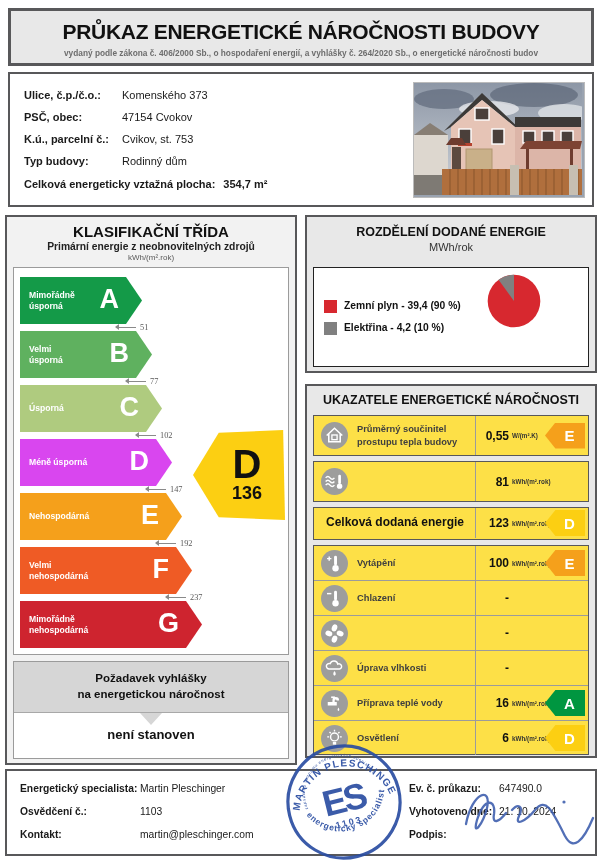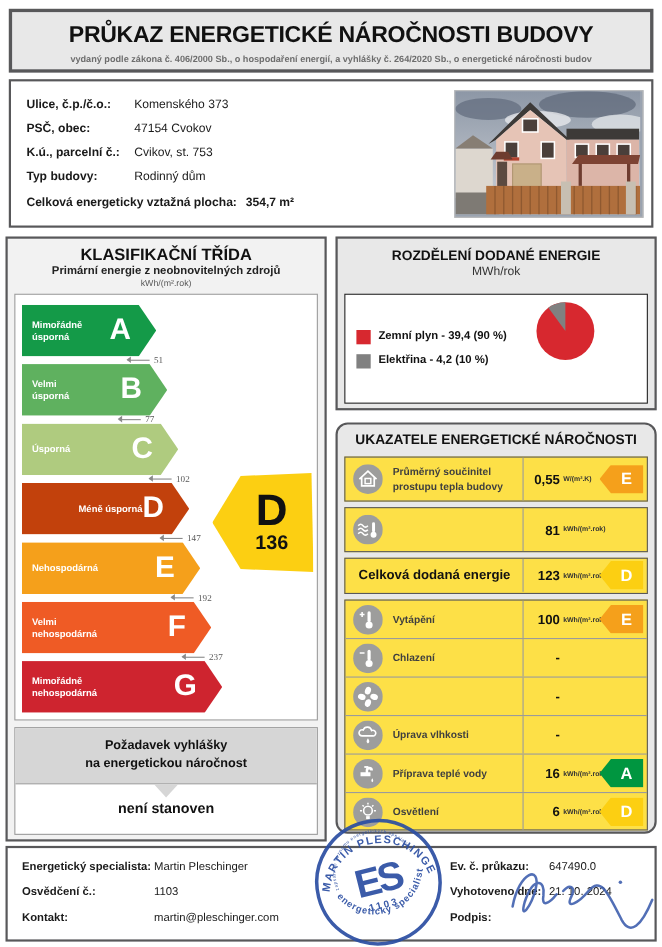--- a/index.html
+++ b/index.html
@@ -26,21 +26,21 @@
   .crow{position:relative;height:47px;margin-bottom:7px;}
   .carrow{position:absolute;left:0;top:0;height:47px;display:flex;align-items:center;
     clip-path:polygon(0 0,calc(100% - 16px) 0,100% 50%,calc(100% - 16px) 100%,0 100%);}
   .crow:nth-of-type(1) .carrow{width:122px;} .crow:nth-of-type(2) .carrow{width:132px;}
   .crow:nth-of-type(3) .carrow{width:142px;} .crow:nth-of-type(4) .carrow{width:152px;}
   .crow:nth-of-type(5) .carrow{width:162px;} .crow:nth-of-type(6) .carrow{width:172px;}
   .crow:nth-of-type(7) .carrow{width:182px;}
   .clabel{font-size:8.6px;font-weight:bold;color:#fff;margin-left:9px;white-space:pre-line;line-height:1.25;}
   .cletter{position:absolute;right:23px;font-size:27px;font-weight:bold;color:#fff;top:50%;transform:translateY(-54%);}
   .cbound{position:absolute;top:46px;height:8px;display:flex;align-items:center;font-family:Liberation Serif, serif;}
-  .crow:nth-of-type(1) .cbound{left:96px;} .crow:nth-of-type(2) .cbound{left:88px;align-items:center;}
+  .crow:nth-of-type(1) .cbound{left:96px;} .crow:nth-of-type(2) .cbound{left:106px;align-items:center;}
   .crow:nth-of-type(3) .cbound{left:116px;} .crow:nth-of-type(4) .cbound{left:126px;}
   .crow:nth-of-type(5) .cbound{left:136px;} .crow:nth-of-type(6) .cbound{left:146px;}
   .bline{width:20px;height:1px;background:#8a8a8a;position:relative;}
   .bline::before{content:"";position:absolute;left:-1px;top:-2.5px;width:0;height:0;border:3px solid transparent;border-left:0;border-right:4px solid #8a8a8a;}
   .bnum{font-size:8.3px;color:#595959;margin-left:4px;}
   #cmarker{position:absolute;right:3px;top:162px;width:92px;height:90px;display:flex;flex-direction:column;align-items:center;justify-content:center;padding-left:16px;box-sizing:border-box;
     clip-path:polygon(0 50%,28% 3%,98% 0,100% 100%,28% 97%);}
   #cmarker .ml{font-size:40px;font-weight:bold;color:#111;line-height:.85;}
   #cmarker .mv{font-size:18px;font-weight:bold;color:#111;margin-top:2px;}
   #req{position:absolute;left:6px;top:444px;width:276px;height:98px;background:#fff;border:1px solid #9b9b9b;box-sizing:border-box;}
@@ -50,21 +50,21 @@
   
   #pie{left:305px;top:215px;width:292px;height:158px;background:#e8e8e8;}
   #pie .t{font-size:12.5px;font-weight:bold;text-align:center;margin-top:8px;color:#111;}
   #pie .u{font-size:11px;text-align:center;color:#333;margin-top:2px;}
   #piebox{position:absolute;left:6px;top:50px;width:276px;height:100px;background:#fff;border:1.5px solid #222;box-sizing:border-box;}
   .leg{position:absolute;left:10px;display:flex;align-items:flex-start;margin-top:20px;}
   .leg .sq{width:13px;height:13px;margin-right:7px;}
   .leg .lt{font-size:10.3px;font-weight:bold;color:#111;}
   #piesvg{position:absolute;left:172px;top:5px;}
   
-  #ind{left:305px;top:384px;width:292px;height:374px;background:#e8e8e8;border-radius:11px;}
+  #ind{left:305px;top:384px;width:292px;height:374px;background:#e8e8e8;}
   #ind .t{font-size:12.5px;font-weight:bold;text-align:center;margin-top:7px;color:#111;}
   .ibox{position:absolute;left:6px;width:276px;background:#fde047;border:1.5px solid #58585a;box-sizing:border-box;}
   #ib1{top:29px;height:41px;} #ib2{top:75px;height:41px;} #ib3{top:121px;height:33px;} #ib4{top:159px;height:210px;}
   .irow{position:relative;height:39px;display:flex;align-items:center;}
   #ib3 .irow{height:30px;} #ib4 .irow{height:34px;border-top:1px solid #9b9b9b;}
   #ib4 .irow:first-child{border-top:none;}
   .icn{margin-left:7px;flex:0 0 auto;}
   .ilabel{flex:1;font-size:9.3px;font-weight:bold;color:#3f3f3f;margin-left:9px;white-space:pre-line;line-height:1.3;}
   .ilabel.big{font-size:12px;color:#111;margin-left:12px;}
   .ival{position:absolute;left:161px;top:0;bottom:0;right:0;border-left:1px solid #9b9b9b;display:flex;align-items:center;}
@@ -202,21 +202,21 @@
         <div class="carrow" style="background: rgb(175, 203, 127);">
           <span class="clabel">Úsporná</span>
           <span class="cletter">C</span>
         </div>
         <div class="cbound">
             <span class="bline"></span>
             <span class="bnum">102</span>
           </div>
       </div>
       <div class="crow">
-        <div class="carrow" style="background: #c2410c; justify-content: center;">
+        <div class="carrow" style="background: #d946ef;">
           <span class="clabel">Méně úsporná</span>
           <span class="cletter">D</span>
         </div>
         <div class="cbound">
             <span class="bline"></span>
             <span class="bnum">147</span>
           </div>
       </div>
       <div class="crow">
         <div class="carrow" style="background: rgb(245, 160, 27);">

